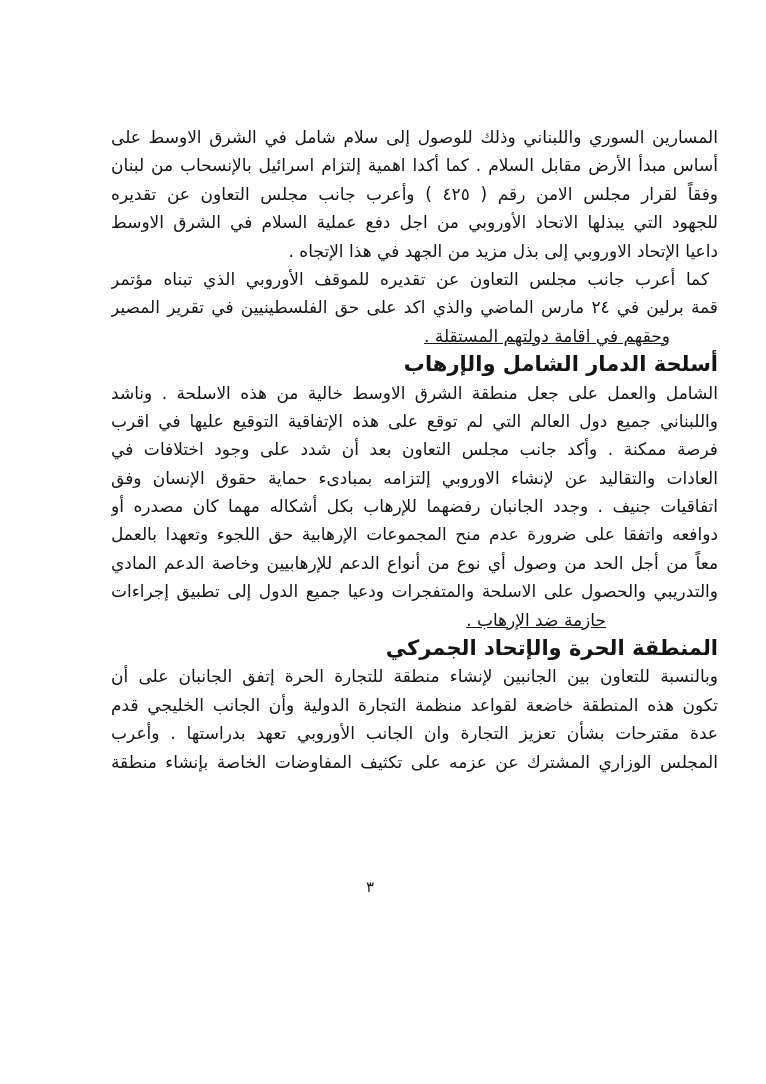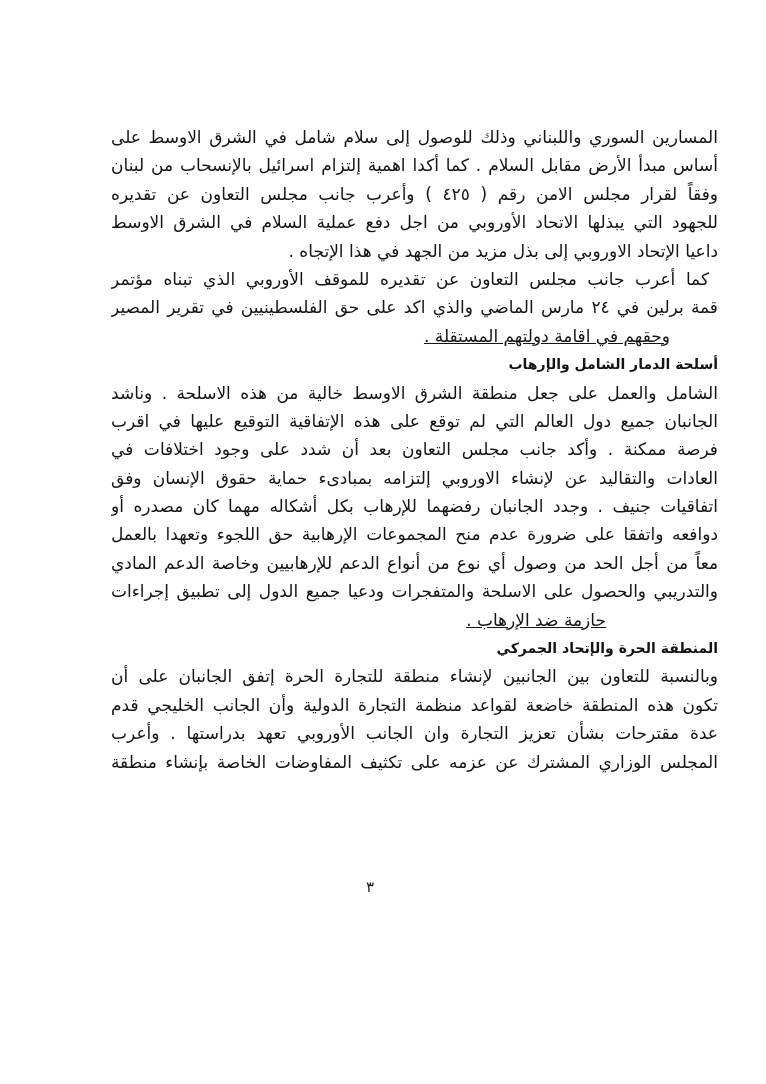--- a/index.html
+++ b/index.html
@@ -44,21 +44,21 @@
   
   .line.end {
     text-align: right;
   }
   .indent9  { padding-right: 9px;  }
   .pr48     { padding-right: 48px; text-decoration: underline; }
   .pr112    { padding-right: 112px; text-decoration: underline; }
   .heading {
     height: 28.4px;
     line-height: 28.4px;
-    font-size: 14px;
+    font-size: 21px;
     font-weight: bold;
     text-align: right;
     letter-spacing: 0.2px;
   }
   .page-number {
     position: absolute;
     top: 878px;
     left: 0;
     width: 740px; 
     text-align: center;
@@ -79,21 +79,21 @@
     <div class="line full">للجهود التي يبذلها الاتحاد الأوروبي من اجل دفع عملية السلام في الشرق الاوسط</div>
     <div class="line end">داعيا الإتحاد الاوروبي إلى بذل مزيد من الجهد في هذا الإتجاه .</div>
 
     <div class="line full indent9">كما أعرب جانب مجلس التعاون عن تقديره للموقف الأوروبي الذي تبناه مؤتمر</div>
     <div class="line full">قمة برلين في ٢٤ مارس الماضي والذي اكد على حق الفلسطينيين في تقرير المصير</div>
     <div class="line end pr48">وحقهم في اقامة دولتهم المستقلة .</div>
 
     <div class="heading">أسلحة الدمار الشامل والإرهاب</div>
 
     <div class="line full">الشامل والعمل على جعل منطقة الشرق الاوسط خالية من هذه الاسلحة . وناشد</div>
-    <div class="line full">الجانبان جميع دول العالم التي لم توقع على هذه الإتفاقية التوقيع عليها في اقرب</div>
+    <div class="line full">واللبناني جميع دول العالم التي لم توقع على هذه الإتفاقية التوقيع عليها في اقرب</div>
     <div class="line full">فرصة ممكنة . وأكد جانب مجلس التعاون بعد أن شدد على وجود اختلافات في</div>
     <div class="line full">العادات والتقاليد عن لإنشاء الاوروبي إلتزامه بمبادىء حماية حقوق الإنسان وفق</div>
     <div class="line full">اتفاقيات جنيف . وجدد الجانبان رفضهما للإرهاب بكل أشكاله مهما كان مصدره أو</div>
     <div class="line full">دوافعه واتفقا على ضرورة عدم منح المجموعات الإرهابية حق اللجوء وتعهدا بالعمل</div>
     <div class="line full">معاً من أجل الحد من وصول أي نوع من أنواع الدعم للإرهابيين وخاصة الدعم المادي</div>
     <div class="line full">والتدريبي والحصول على الاسلحة والمتفجرات ودعيا جميع الدول إلى تطبيق إجراءات</div>
     <div class="line end pr112">حازمة ضد الإرهاب .</div>
 
     <div class="heading">المنطقة الحرة والإتحاد الجمركي</div>
 

